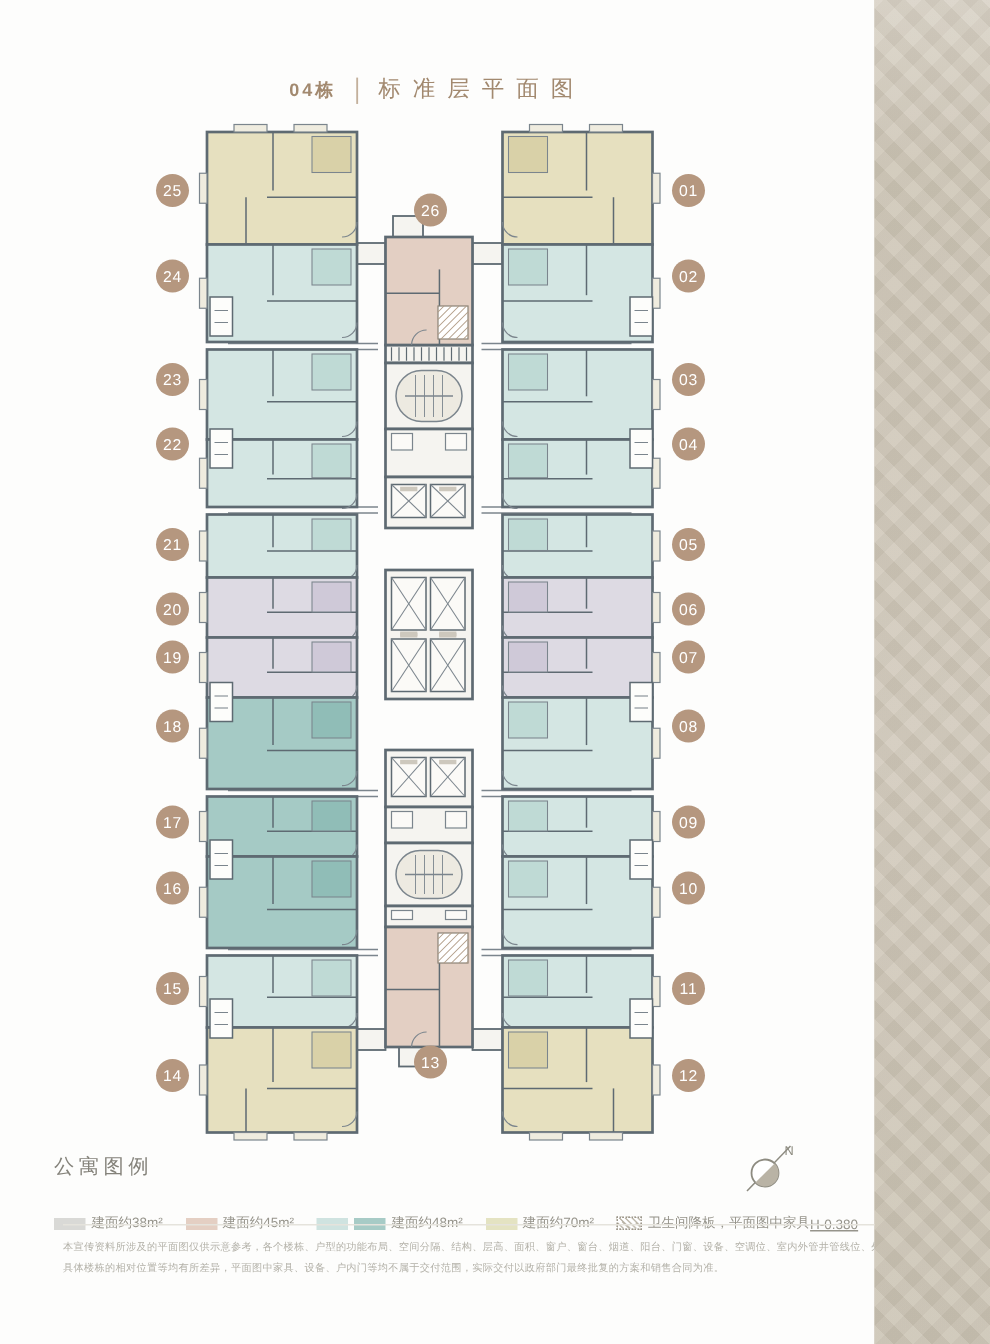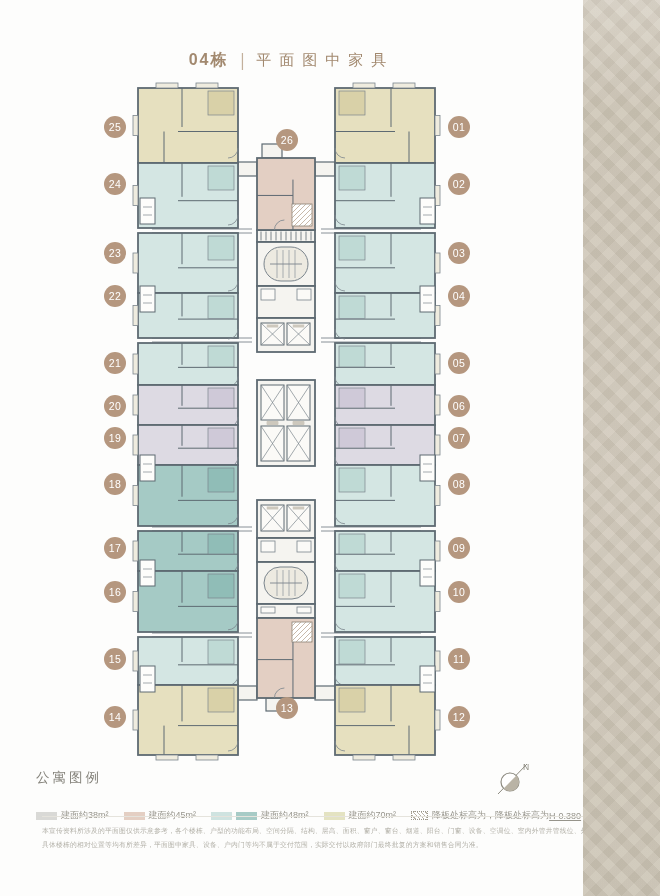--- a/index.html
+++ b/index.html
@@ -5,21 +5,21 @@
   html,body{margin:0;padding:0;}
   .page{position:relative;width:660px;height:896px;background:#fdfdfc;overflow:hidden;
         font-family:"Liberation Sans","DejaVu Sans",sans-serif;}
   .bg-strip{position:absolute;top:0;right:0;width:77px;height:896px;
       background-color:#ccc4b4;
       background-image:
         repeating-linear-gradient(45deg, rgba(255,255,255,0.10) 0 9px, rgba(0,0,0,0.025) 9px 18px),
         repeating-linear-gradient(-45deg, rgba(255,255,255,0.06) 0 9px, rgba(0,0,0,0.02) 9px 18px),
         linear-gradient(180deg,#d7d0c3 0%,#cbc3b3 12%,#cfc7b8 55%,#c9c1b1 100%);}
   .title{position:absolute;top:50px;left:0;width:583px;text-align:center;color:#a2896f;}
-  .title .b{font-weight:700;font-size:16px;letter-spacing:2px;}
+  .title .b{font-weight:700;font-size:12px;letter-spacing:2px;}
   .title .sep{display:inline-block;margin:0 12px;color:#c3b09c;font-weight:300;transform:scaleY(1.25);font-size:15px;}
   .title .n{font-size:15px;letter-spacing:8px;}
   svg.plan{position:absolute;top:0;left:0;}
   .legend{position:absolute;left:36px;top:769px;width:500px;}
   .legend-title{font-size:13.5px;letter-spacing:3px;color:#84827a;margin-bottom:11px;}
   .legend-items{display:flex;align-items:center;gap:15px;margin-top:22px;}
   .li{display:flex;align-items:center;}
   .sw{display:inline-block;width:21px;height:8px;margin-right:4px;}
   .sw.hatch{width:17px;height:9px;box-sizing:border-box;border:1px dotted #9b968a;
             background:repeating-linear-gradient(45deg,#ffffff 0 2px,#b9b3a5 2px 3px);}
@@ -34,21 +34,21 @@
              text-shadow:0 0 2px rgba(125,118,102,0.85), 1px 2px 3px rgba(110,104,90,0.45);}
   .watermark .wsep{font-weight:300;margin:0 7px;}
 </style>
 </head>
 <body>
 
 <div class="page">
   <div class="bg-strip"></div>
 
   <div class="title">
-    <span class="b">04栋</span><span class="sep">|</span><span class="n">平面图中家具</span>
+    <span class="b">04栋</span><span class="sep">|</span><span class="n">标准层平面图</span>
   </div>
 
   <svg id="plan-svg" class="plan" width="583" height="780" viewBox="0 0 583 780">
       <g>
         <line x1="152" y1="229" x2="252" y2="229" stroke="#7b858d" stroke-width="0.9"></line>
         <line x1="152" y1="233" x2="252" y2="233" stroke="#7b858d" stroke-width="0.9"></line>
       </g>
       <g>
         <line x1="321" y1="229" x2="421" y2="229" stroke="#7b858d" stroke-width="0.9"></line>
         <line x1="321" y1="233" x2="421" y2="233" stroke="#7b858d" stroke-width="0.9"></line>
@@ -592,21 +592,21 @@
           <span class="sw" style="background: rgb(207, 227, 224);"></span>
           <span class="sw" style="background: rgb(167, 203, 198);"></span>
           <span class="lb">建面约48m²</span>
         </div>
         <div class="li">
           <span class="sw" style="background: rgb(228, 227, 194);"></span>
           <span class="lb">建面约70m²</span>
         </div>
         <div class="li">
           <span class="sw hatch"></span>
-          <span class="lb">降板处标高为，降板处标高为</span>
+          <span class="lb">卫生间降板，平面图中家具</span>
           <span class="lb ul">H-0.380</span>
         </div>
       </div>
   </div>
 
   <svg class="compass" width="44" height="44" viewBox="0 0 44 44">
     <line x1="8" y1="36" x2="37" y2="6" stroke="#8d8b80" stroke-width="1"></line>
     <circle cx="20" cy="24" r="9" fill="#ffffff" stroke="#8d8b80" stroke-width="1.2"></circle>
     <path d="M 13.6 30.4 A 9 9 0 0 0 26.4 17.6 L 13.6 30.4 Z" fill="#b9b3a5"></path>
     <text x="33" y="12" font-size="8.5" fill="#8d8b80">N</text>

